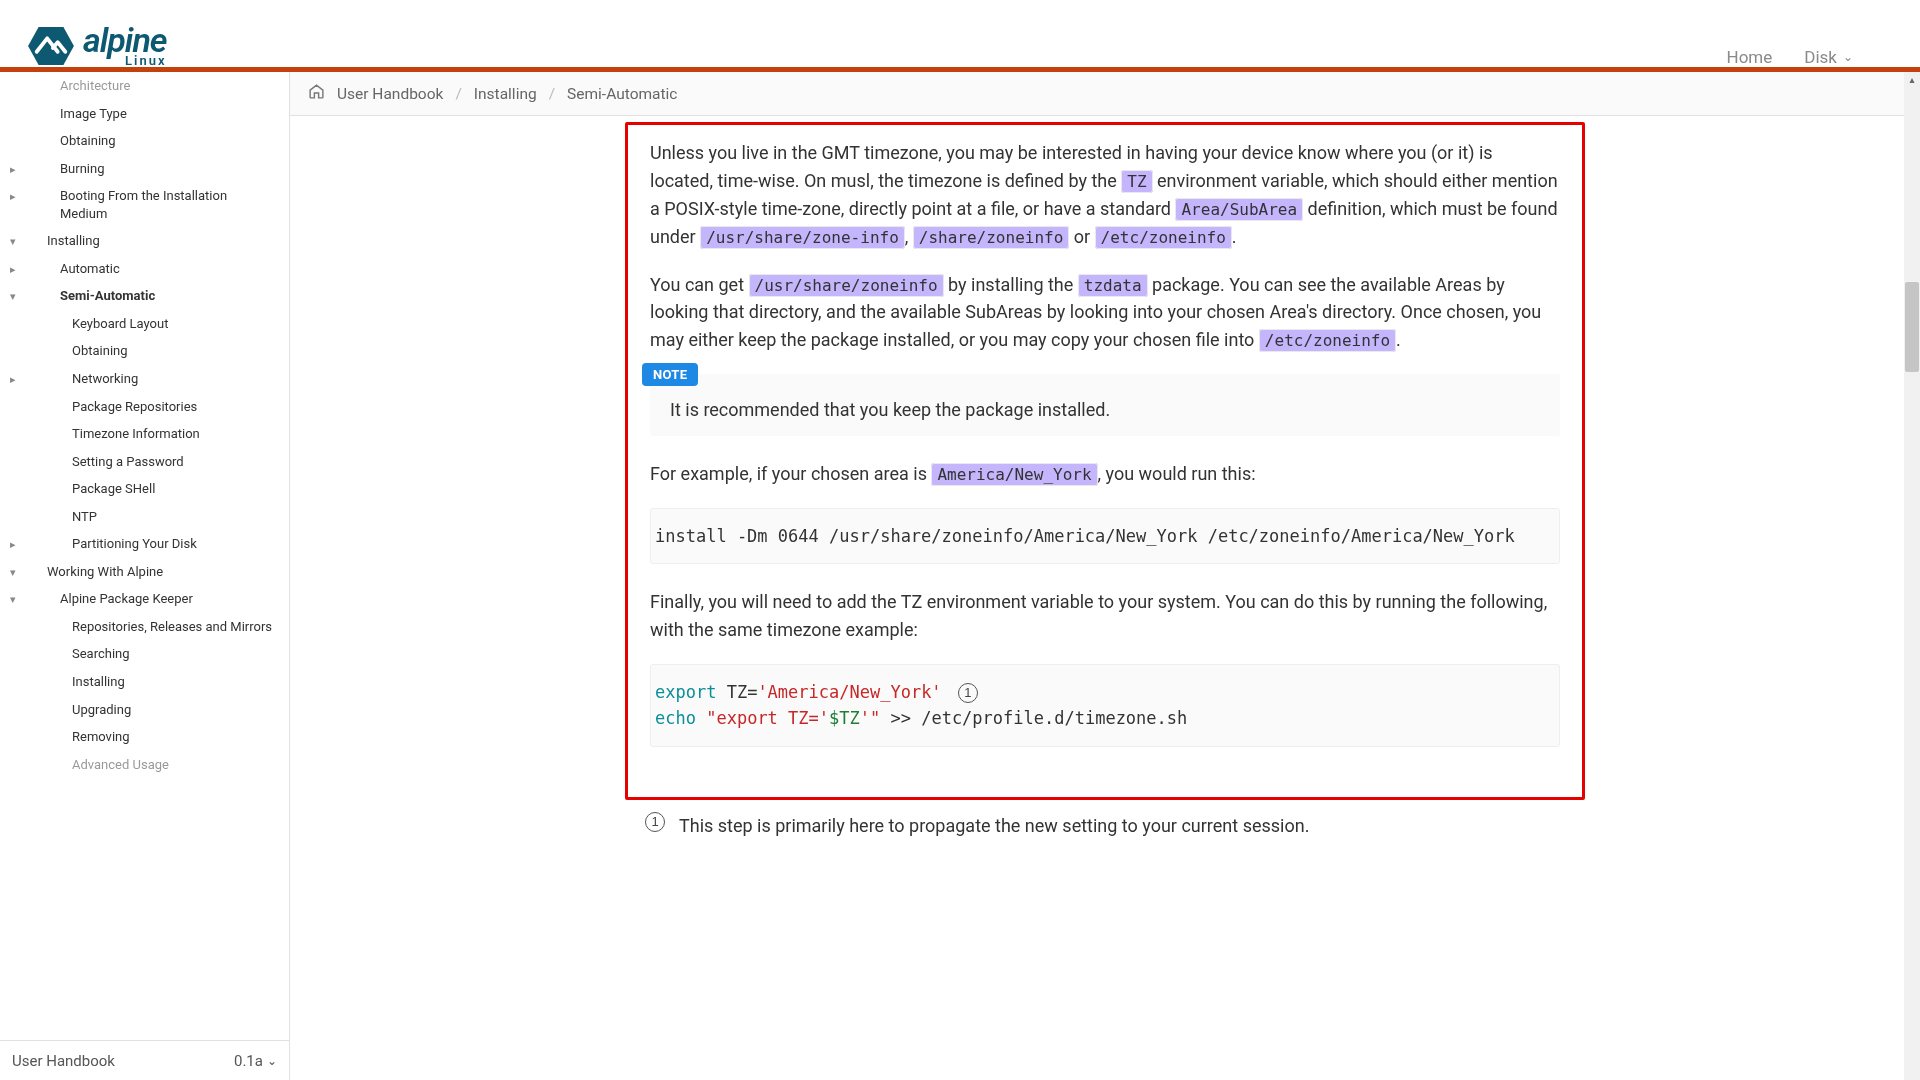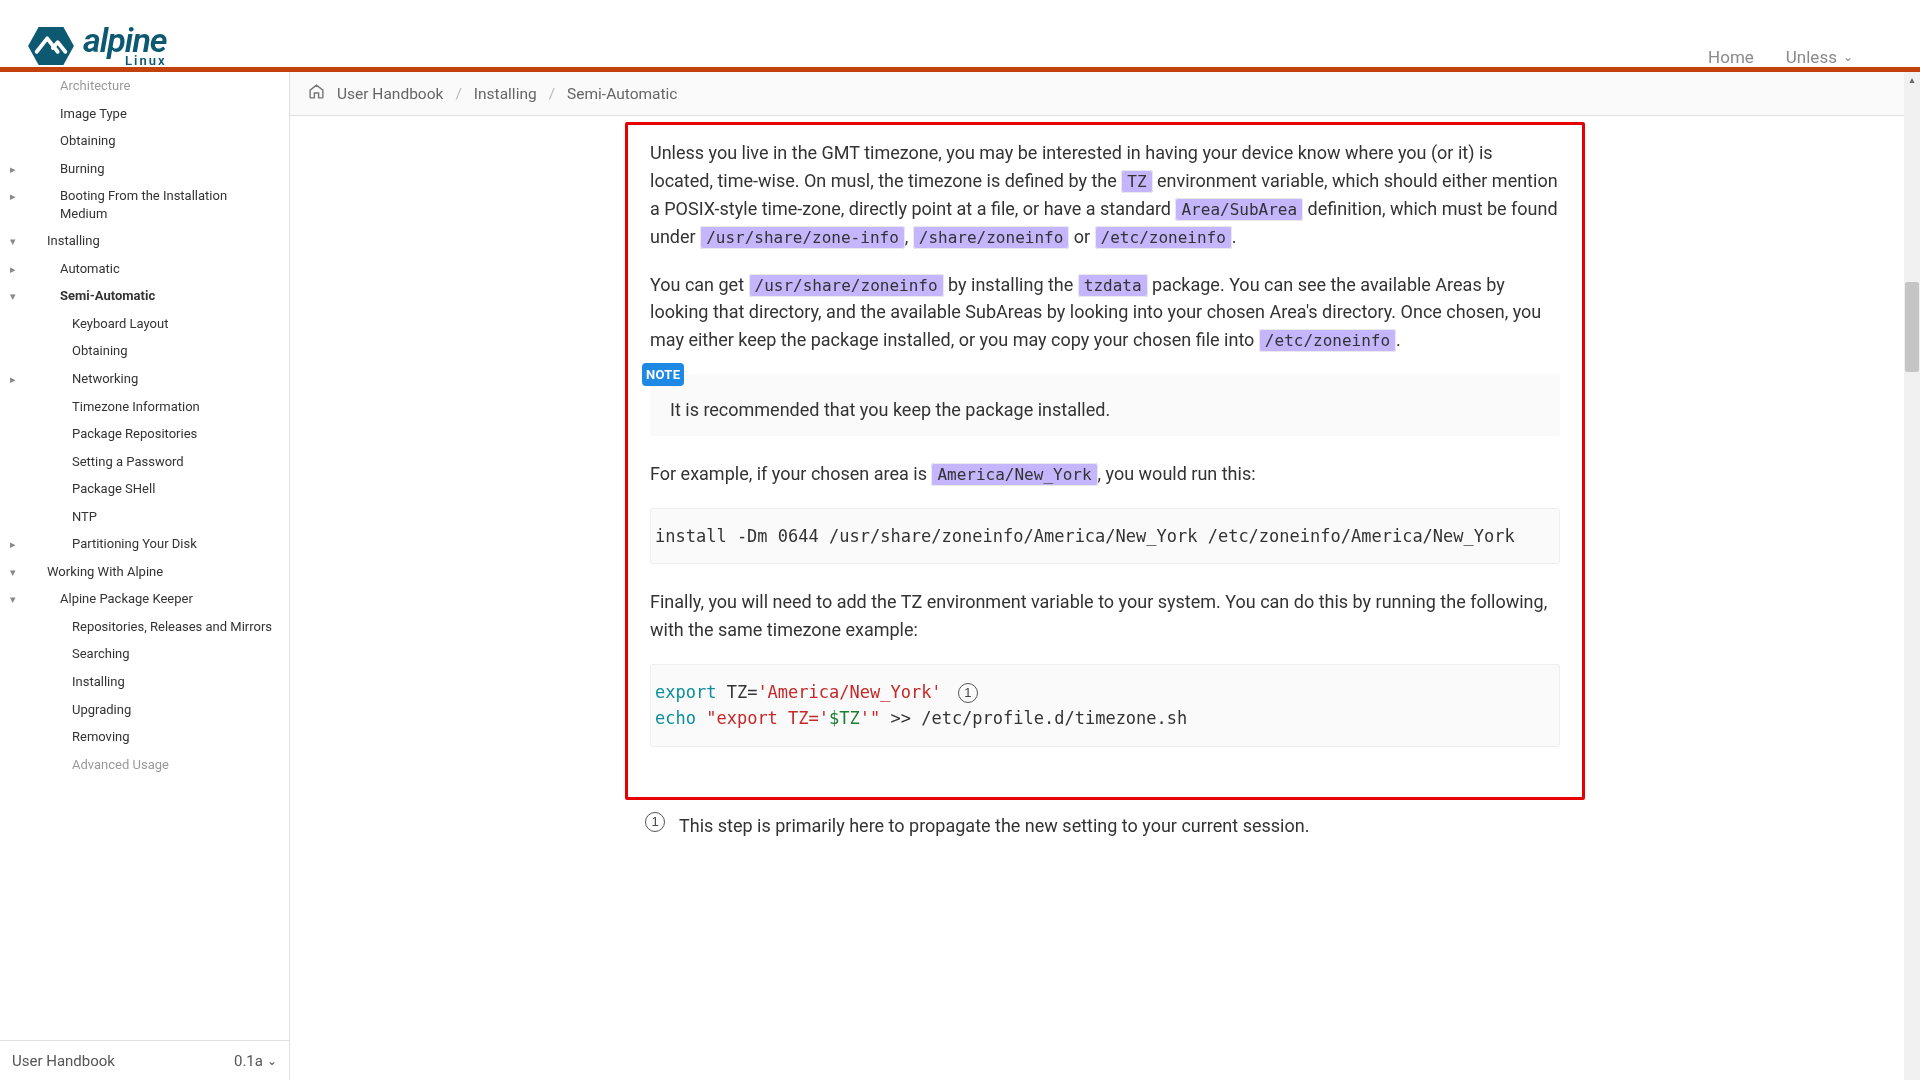--- a/index.html
+++ b/index.html
@@ -43,21 +43,21 @@
 .home-icon { color: #777; }
 
 .article-scroll { flex: 1 1 auto; overflow-y: auto; display: flex; justify-content: center; }
 .article { width: 980px; max-width: 100%; padding: 6px 10px 180px; }
 .red-box { border: 3px solid #e60000; border-radius: 2px; padding: 14px 22px 26px; margin-top: 0; }
 h1.section-title { font-size: 30px; font-weight: 600; color: #222; padding-bottom: 8px; border-bottom: 1px solid #e1e1e1; margin-bottom: 22px; }
 p.body-text { font-size: 18px; line-height: 1.55; color: #333; margin-bottom: 20px; }
 code.inline { font-family: ui-monospace, Menlo, Consolas, monospace; background: #c4b5fd; border: 1px solid #eaeaea; padding: 1px 5px; border-radius: 3px; font-size: 16px; color: #333; }
 
 .admon { background: #fafafa; border-radius: 3px; margin: 8px 0 24px; position: relative; padding: 22px 20px 12px 20px; }
-.admon-title { position: absolute; top: -11px; left: -8px; background: #1e88e5; color: #fff; font-size: 13px; font-weight: 700; padding: 4px 4px; border-radius: 4px; letter-spacing: .3px; }
+.admon-title { position: absolute; top: -11px; left: -8px; background: #1e88e5; color: #fff; font-size: 13px; font-weight: 700; padding: 4px 11px; border-radius: 4px; letter-spacing: .3px; }
 .admon p { font-size: 18px; color: #333; line-height: 1.55; }
 
 .codeblock { background: #fafafa; border: 1px solid #eee; border-radius: 3px; padding: 14px 4px; margin: 6px 0 24px; font-family: ui-monospace, Menlo, Consolas, monospace; font-size: 17px; line-height: 1.55; white-space: pre; overflow-x: auto; }
 .tok-builtin { color: #0a8f9a; }
 .tok-str { color: #c62828; }
 .tok-var { color: #1e7e34; }
 .conum { display: inline-flex; width: 20px; height: 20px; border: 1.4px solid #555; border-radius: 50%; align-items: center; justify-content: center; font-size: 13px; font-family: -apple-system, sans-serif; color: #444; vertical-align: 1px; margin-left: 6px; }
 
 .colist { display: flex; gap: 14px; font-size: 18px; color: #333; line-height: 1.55; margin-top: 12px; padding-left: 14px; }
 
@@ -80,21 +80,21 @@
       <polyline points="27,24 32,18 40,28" fill="none" stroke="#fff" stroke-width="4" stroke-linecap="round" stroke-linejoin="round"></polyline>
     </svg>
     <div class="logo-words">
       <div class="logo-top">alpine</div>
       <div class="logo-bot">Linux</div>
     </div>
   </div>
   <nav class="topnav">
     <a>Home</a>
     <a>
-      <span>Unless</span>
+      <span>Disk</span>
       <span class="chev">⌄</span>
     </a>
   </nav>
 </header>
 
 <div class="body">
 
   <aside class="sidebar-wrap">
     <div class="sidebar" id="sidebar-list">
         <ul class="navlist">
@@ -160,27 +160,27 @@
           </li>
           <li class="lvl2">
             <div class="nav-row">
               <span class="caret">▸</span>
               <a class="nav-link">Networking</a>
             </div>
           </li>
           <li class="lvl2">
             <div class="nav-row">
               <span class="caret hidden">▸</span>
+              <a class="nav-link">Package Repositories</a>
+            </div>
+          </li>
+          <li class="lvl2">
+            <div class="nav-row">
+              <span class="caret hidden">▸</span>
               <a class="nav-link">Timezone Information</a>
-            </div>
-          </li>
-          <li class="lvl2">
-            <div class="nav-row">
-              <span class="caret hidden">▸</span>
-              <a class="nav-link">Package Repositories</a>
             </div>
           </li>
           <li class="lvl2">
             <div class="nav-row">
               <span class="caret hidden">▸</span>
               <a class="nav-link">Setting a Password</a>
             </div>
           </li>
           <li class="lvl2">
             <div class="nav-row">

